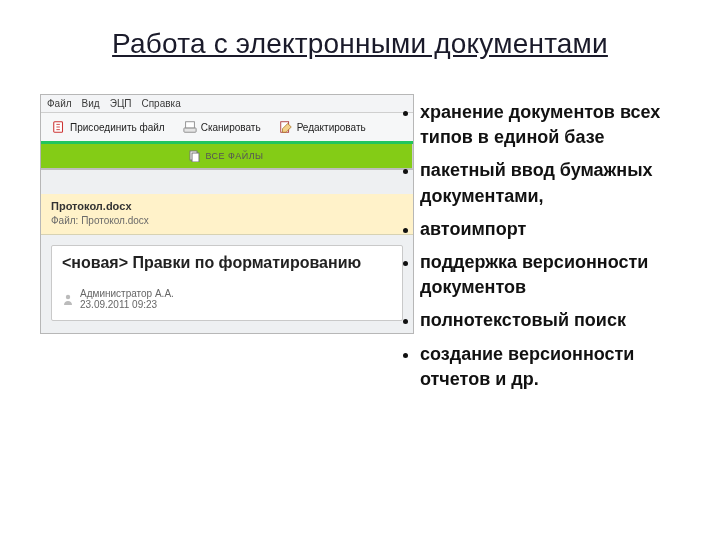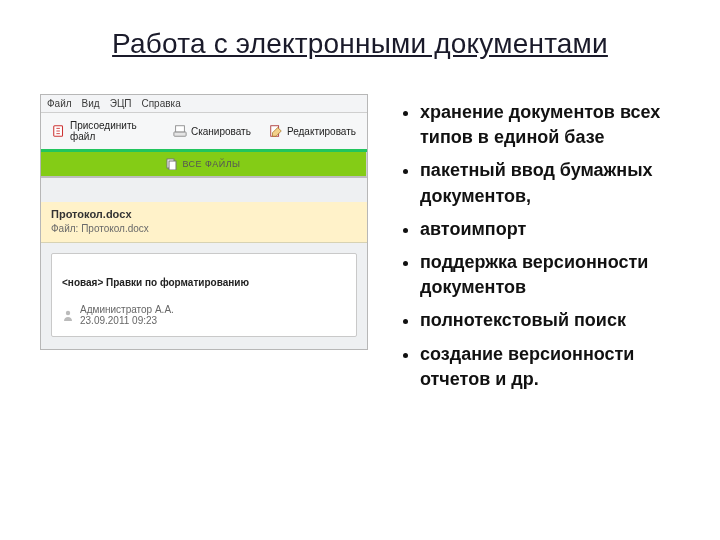--- a/index.html
+++ b/index.html
@@ -6,33 +6,33 @@
   html, body { width: 720px; height: 540px; background: #fff; font-family: Arial, Helvetica, sans-serif; }
   .slide { width: 720px; height: 540px; position: relative; padding: 28px 40px 0 40px; }
   .title { font-size: 28px; color: #1a1a2a; text-align: center; text-decoration: underline; font-weight: 400; letter-spacing: 0.2px; }
   .content { display: flex; margin-top: 34px; gap: 28px; }
   .shot { width: 330px; flex: 0 0 330px; }
   .bullets { flex: 1; padding-top: 6px; }
   .bullets ul { list-style: disc; padding-left: 22px; }
   .bullets li { font-size: 18px; line-height: 1.4; margin-bottom: 8px; font-weight: 700; color: #111; }
 
   
-  .app { width: 328px; border: 1px solid #b7b7b7; background: #eef0f2; font-family: Tahoma, Arial, sans-serif; font-size: 10px; color: #222; }
+  .app { width: 374px; border: 1px solid #b7b7b7; background: #eef0f2; font-family: Tahoma, Arial, sans-serif; font-size: 10px; color: #222; }
   .menubar { display: flex; gap: 10px; padding: 3px 6px; background: #f3f4f6; border-bottom: 1px solid #cfcfcf; color: #3a3a3a; }
   .toolbar { display: flex; gap: 8px; padding: 4px 6px; background: #f6f7f8; border-bottom: 3px solid #22c55e; }
   .tbtn { display: inline-flex; align-items: center; gap: 4px; padding: 2px 4px; border: 1px solid transparent; border-radius: 2px; cursor: default; }
   .tbtn .ico { width: 14px; height: 14px; display: inline-block; }
   .tabs { display: flex; background: #84cc16; }
   .tab { flex: 1; text-align: center; padding: 6px 0; font-size: 9px; letter-spacing: 0.5px; border-right: 1px solid #cfcfcf; border-bottom: 2px solid #bdbdbd; color: #555; cursor: default; display: flex; align-items: center; justify-content: center; gap: 4px; }
   .tab .tico { width: 12px; height: 12px; display: inline-block; }
   .filehdr { background: #fff2c9; padding: 6px 10px 8px 10px; border-bottom: 1px solid #d7d2b3; margin-top: 24px; }
   .filehdr .name { font-weight: 700; font-size: 11px; color: #333; }
   .filehdr .sub { color: #6a6a6a; margin-top: 3px; font-size: 10px; }
   .card { margin: 10px 10px 12px 10px; background: #fff; border: 1px solid #c9c9c9; border-radius: 2px; padding: 8px 10px 10px 10px; }
-  .card .ctitle { font-weight: 700; font-size: 10px; color: #222; margin-top: 15px; }
+  .card .ctitle { font-weight: 700; font-size: 16px; color: #222; }
   .card .meta { display: flex; align-items: center; gap: 6px; margin-top: 16px; color: #666; font-size: 10px; }
   .uico { width: 12px; height: 12px; display: inline-block; }
 </style>
 </head>
 <body>
 
 <div class="slide">
   <h1 class="title">Работа с электронными документами</h1>
 
   <div class="content">
@@ -113,21 +113,21 @@
             </div>
           </div>
         </div>
 
       </div>
     </div>
 
     <div class="bullets">
       <ul>
         <li>хранение документов всех типов в единой базе</li>
-        <li>пакетный ввод бумажных документов,</li>
+        <li>пакетный ввод бумажных документами,</li>
         <li>автоимпорт</li>
         <li>поддержка версионности документов</li>
         <li>полнотекстовый поиск</li>
         <li>создание версионности отчетов и др.</li>
       </ul>
     </div>
   </div>
 </div>
 
 </body></html>

